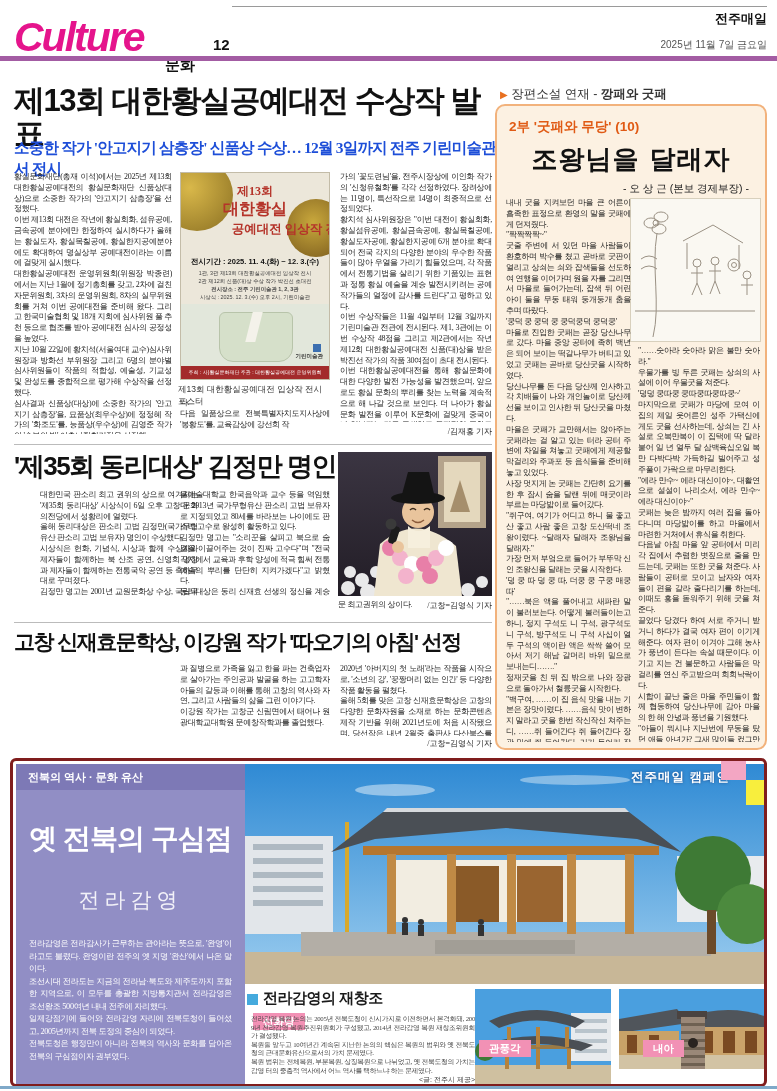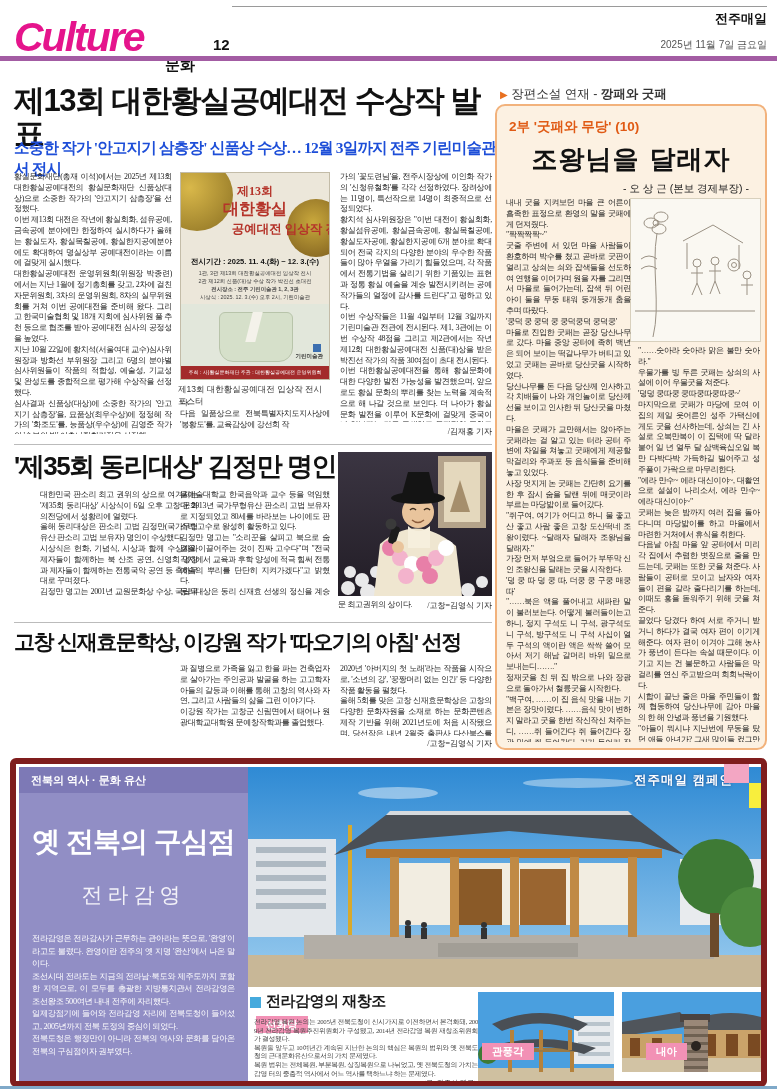--- a/index.html
+++ b/index.html
@@ -206,29 +206,29 @@
 마지막으로 굿패가 마당에 모여 이집의 제일 웃어른인 성주 가택신에게도 굿을 선사하는데, 상쇠는 긴 사설로 오복만복이 이 집택에 딱 달라붙어 일 년 열두 달 삼백육십오일 복만 다박다박 가득하길 빌어주고 성주풀이 가락으로 마무리한다.
 "에라 만수~ 에라 대신이야~, 대활연으로 설설이 나리소서, 에라 만수~ 에라 대신이야~"
 굿패는 늦은 밤까지 여러 집을 돌아다니며 마당밟이를 하고 마을에서 마련한 거처에서 휴식을 취한다.
 다음날 아침 마을 앞 공터에서 미리 각 집에서 추렴한 볏짚으로 줄을 만드는데, 굿패는 또한 굿을 쳐준다. 사람들이 공터로 모이고 남자와 여자들이 편을 갈라 줄다리기를 하는데, 이때도 흥을 돋워주기 위해 굿을 쳐준다.
 끌었다 당겼다 하여 서로 주거니 받거니 하다가 결국 여자 편이 이기게 해준다. 여자 편이 이겨야 그해 농사가 풍년이 든다는 속설 때문이다. 이기고 지는 건 불문하고 사람들은 막걸리를 연신 주고받으며 희희낙락이다.
 시합이 끝난 줄은 마을 주민들이 함께 협동하여 당산나무에 감아 마을의 한 해 안녕과 풍년을 기원했다.
 "아들이 뭐시냐 지난번에 무동을 탔던 애들 아녀가? 그새 많이들 컸그만이, 허허허."
 상쇠 어른이 굿판이 이어지는 동안 바지런히 잔심부름을 했던 남준과 명희를 보고는 장병도와 박규환에게 말했다.</div>
   </div>
 
-  <div class="abs" style="left:10px;top:758px;width:757px;height:329px;border:6px solid #7f1d1d;
+  <div class="abs" style="left:10px;top:758px;width:757px;height:329px;border:3px solid #7f1d1d;
               border-radius:6px;box-sizing:border-box;overflow:hidden;background:#fff;">
 
     <div class="abs" style="left:3px;top:3px;width:229px;height:321px;background:#918ec5;">
       <div style="height:26px;line-height:26px;background:#7d79b6;color:#fff;font-weight:bold;
                   font-size:11px;padding-left:12px;">전북의 역사 · 문화 유산</div>
       <div style="margin-top:30px;text-align:center;color:#fff;font-weight:bold;font-size:28px;
                   letter-spacing:-1px;">옛 전북의 구심점</div>
-      <div style="margin-top:20px;text-align:center;color:#f2f1f8;font-size:21px;
+      <div style="margin-top:28px;text-align:center;color:#f2f1f8;font-size:21px;
                   font-family:'DejaVu Serif',serif;letter-spacing:5px;">전라감영</div>
       <div class="txt" style="margin:24px 13px 0;color:#fff;height:140px;font-size:8.2px;line-height:12.5px;">전라감영은 전라감사가 근무하는 관아라는 뜻으로, '완영'이라고도 불렸다. 완영이란 전주의 옛 지명 '완산'에서 나온 말이다.
 조선시대 전라도는 지금의 전라남·북도와 제주도까지 포함한 지역으로, 이 모두를 총괄한 지방통치관서 전라감영은 조선왕조 500여년 내내 전주에 자리했다.
 일제강점기에 들어와 전라감영 자리에 전북도청이 들어섰고, 2005년까지 전북 도정의 중심이 되었다.
 전북도청은 행정만이 아니라 전북의 역사와 문화를 담아온 전북의 구심점이자 권부였다.</div>
     </div>
 
     <div class="abs" style="left:232px;top:3px;width:522px;height:220px;overflow:hidden;">
       <svg width="522" height="220" viewBox="0 0 522 220">
         <defs>

